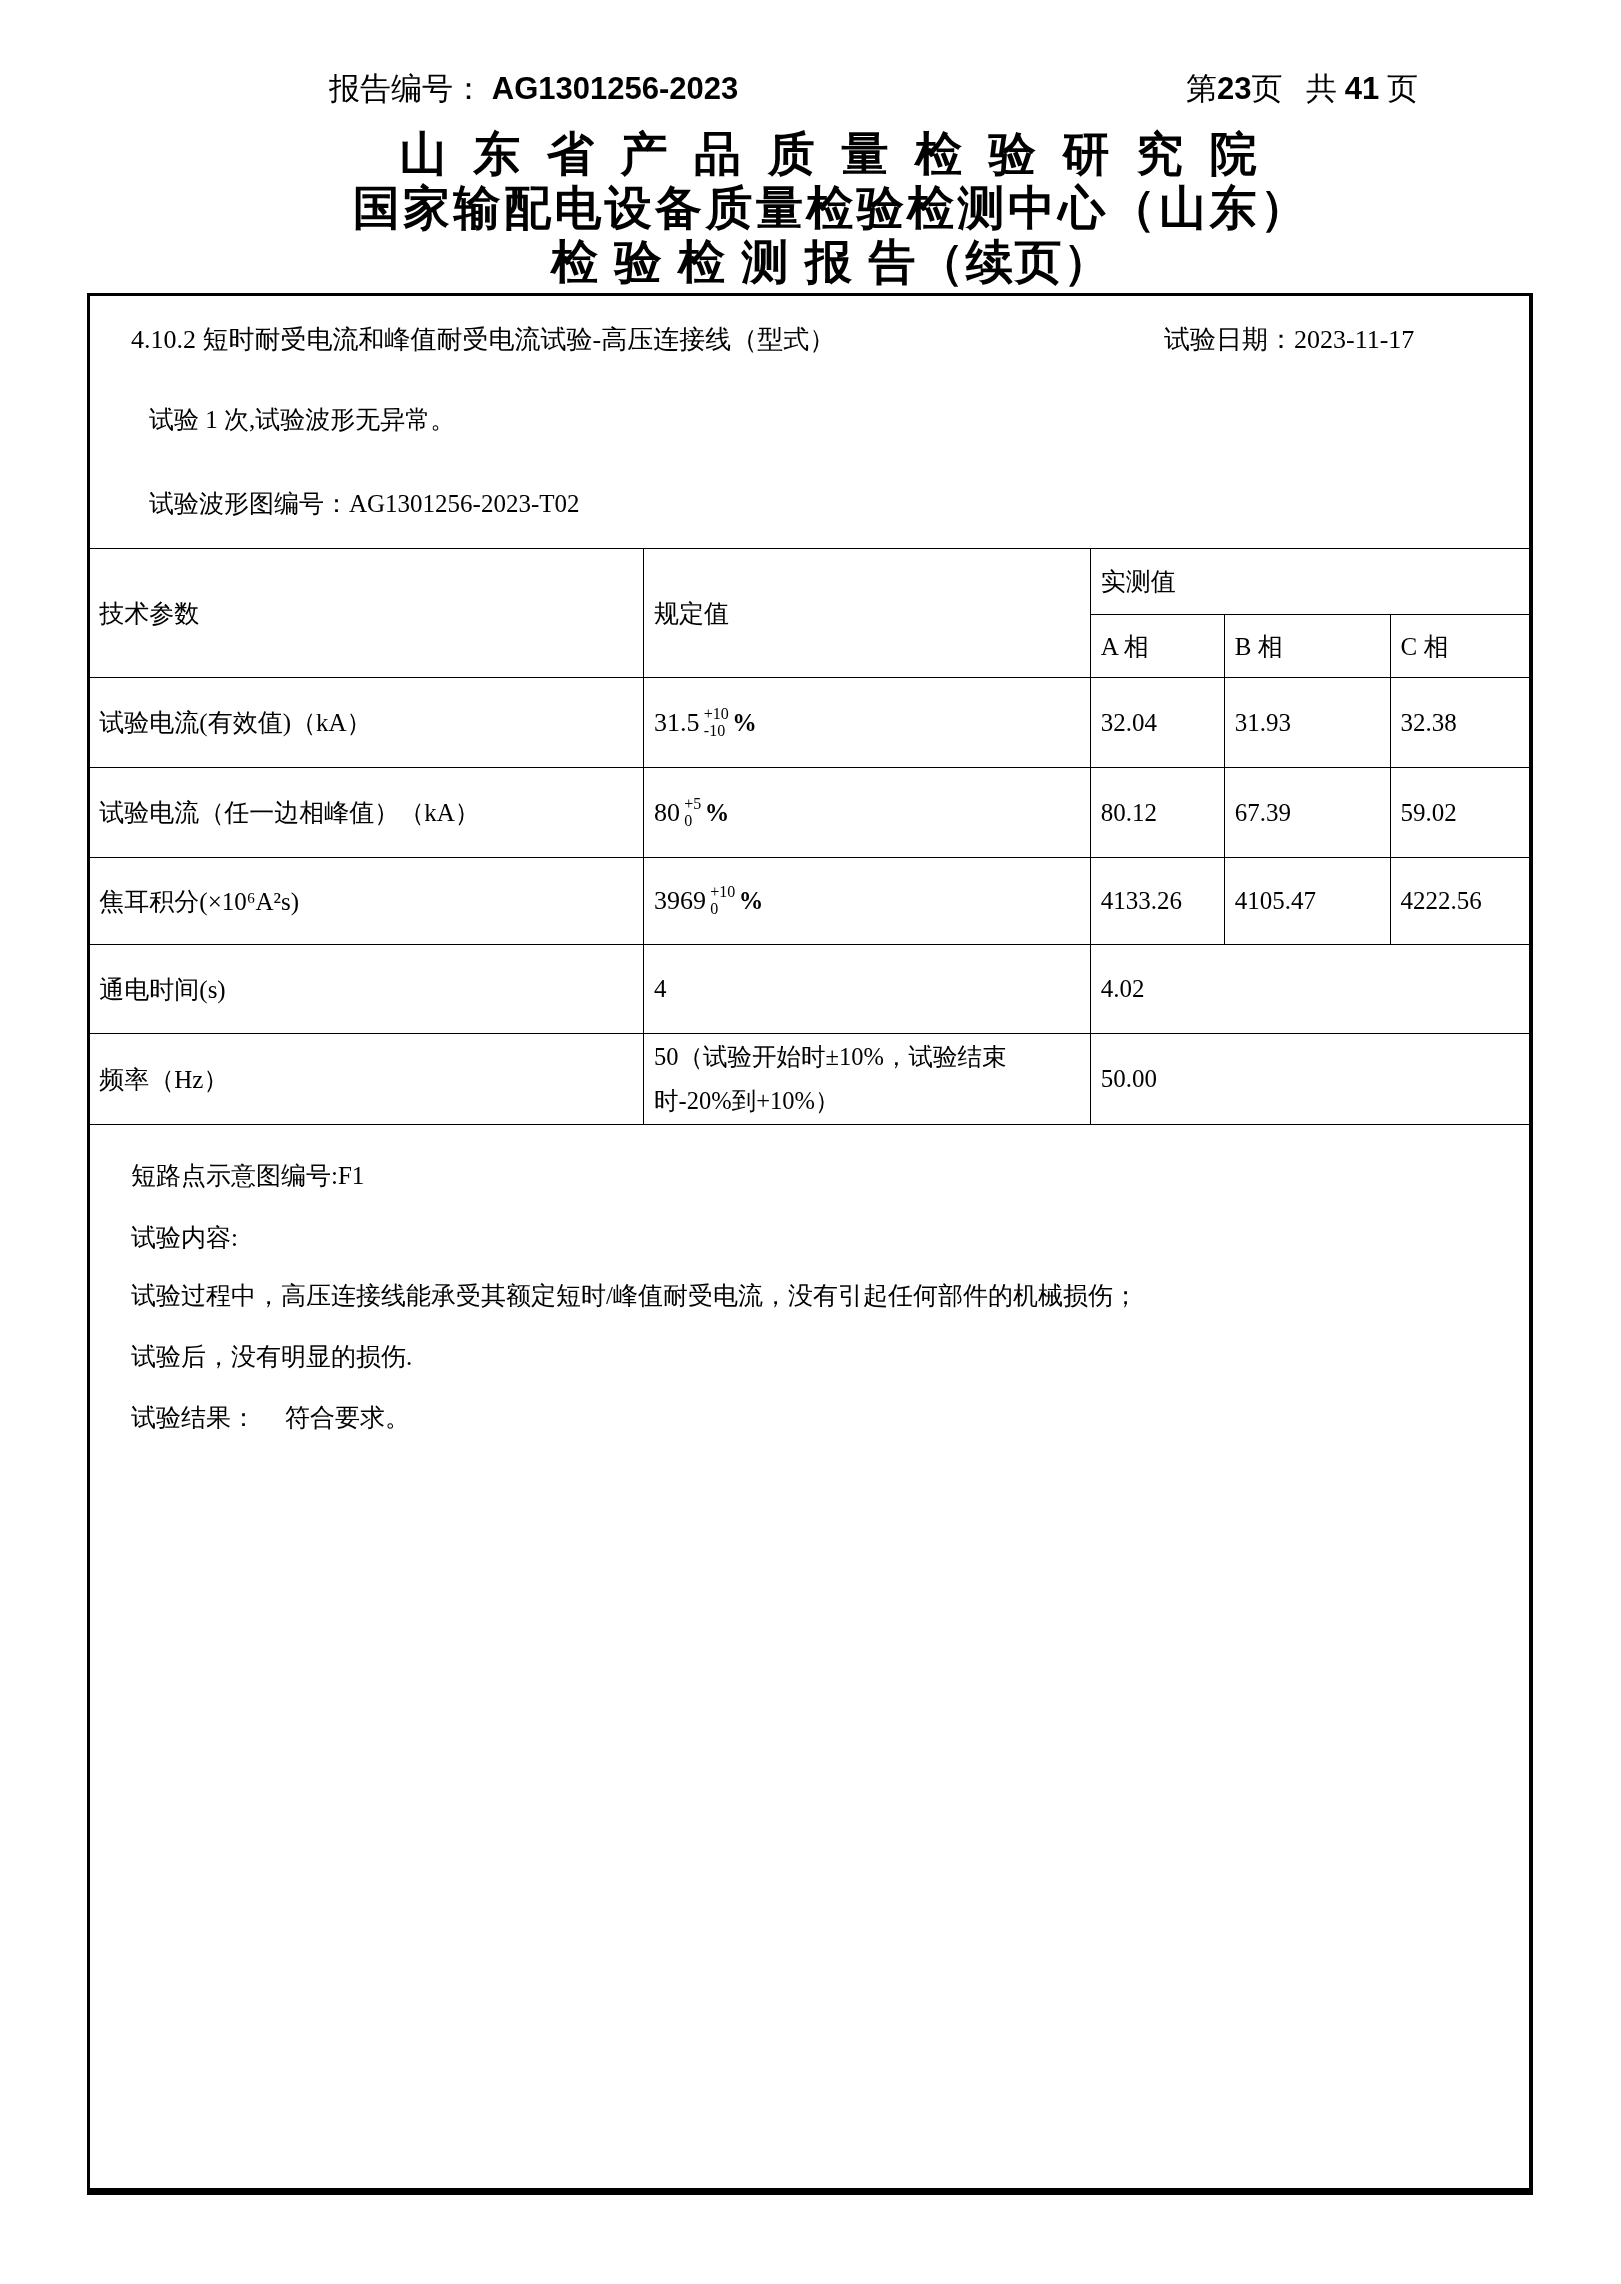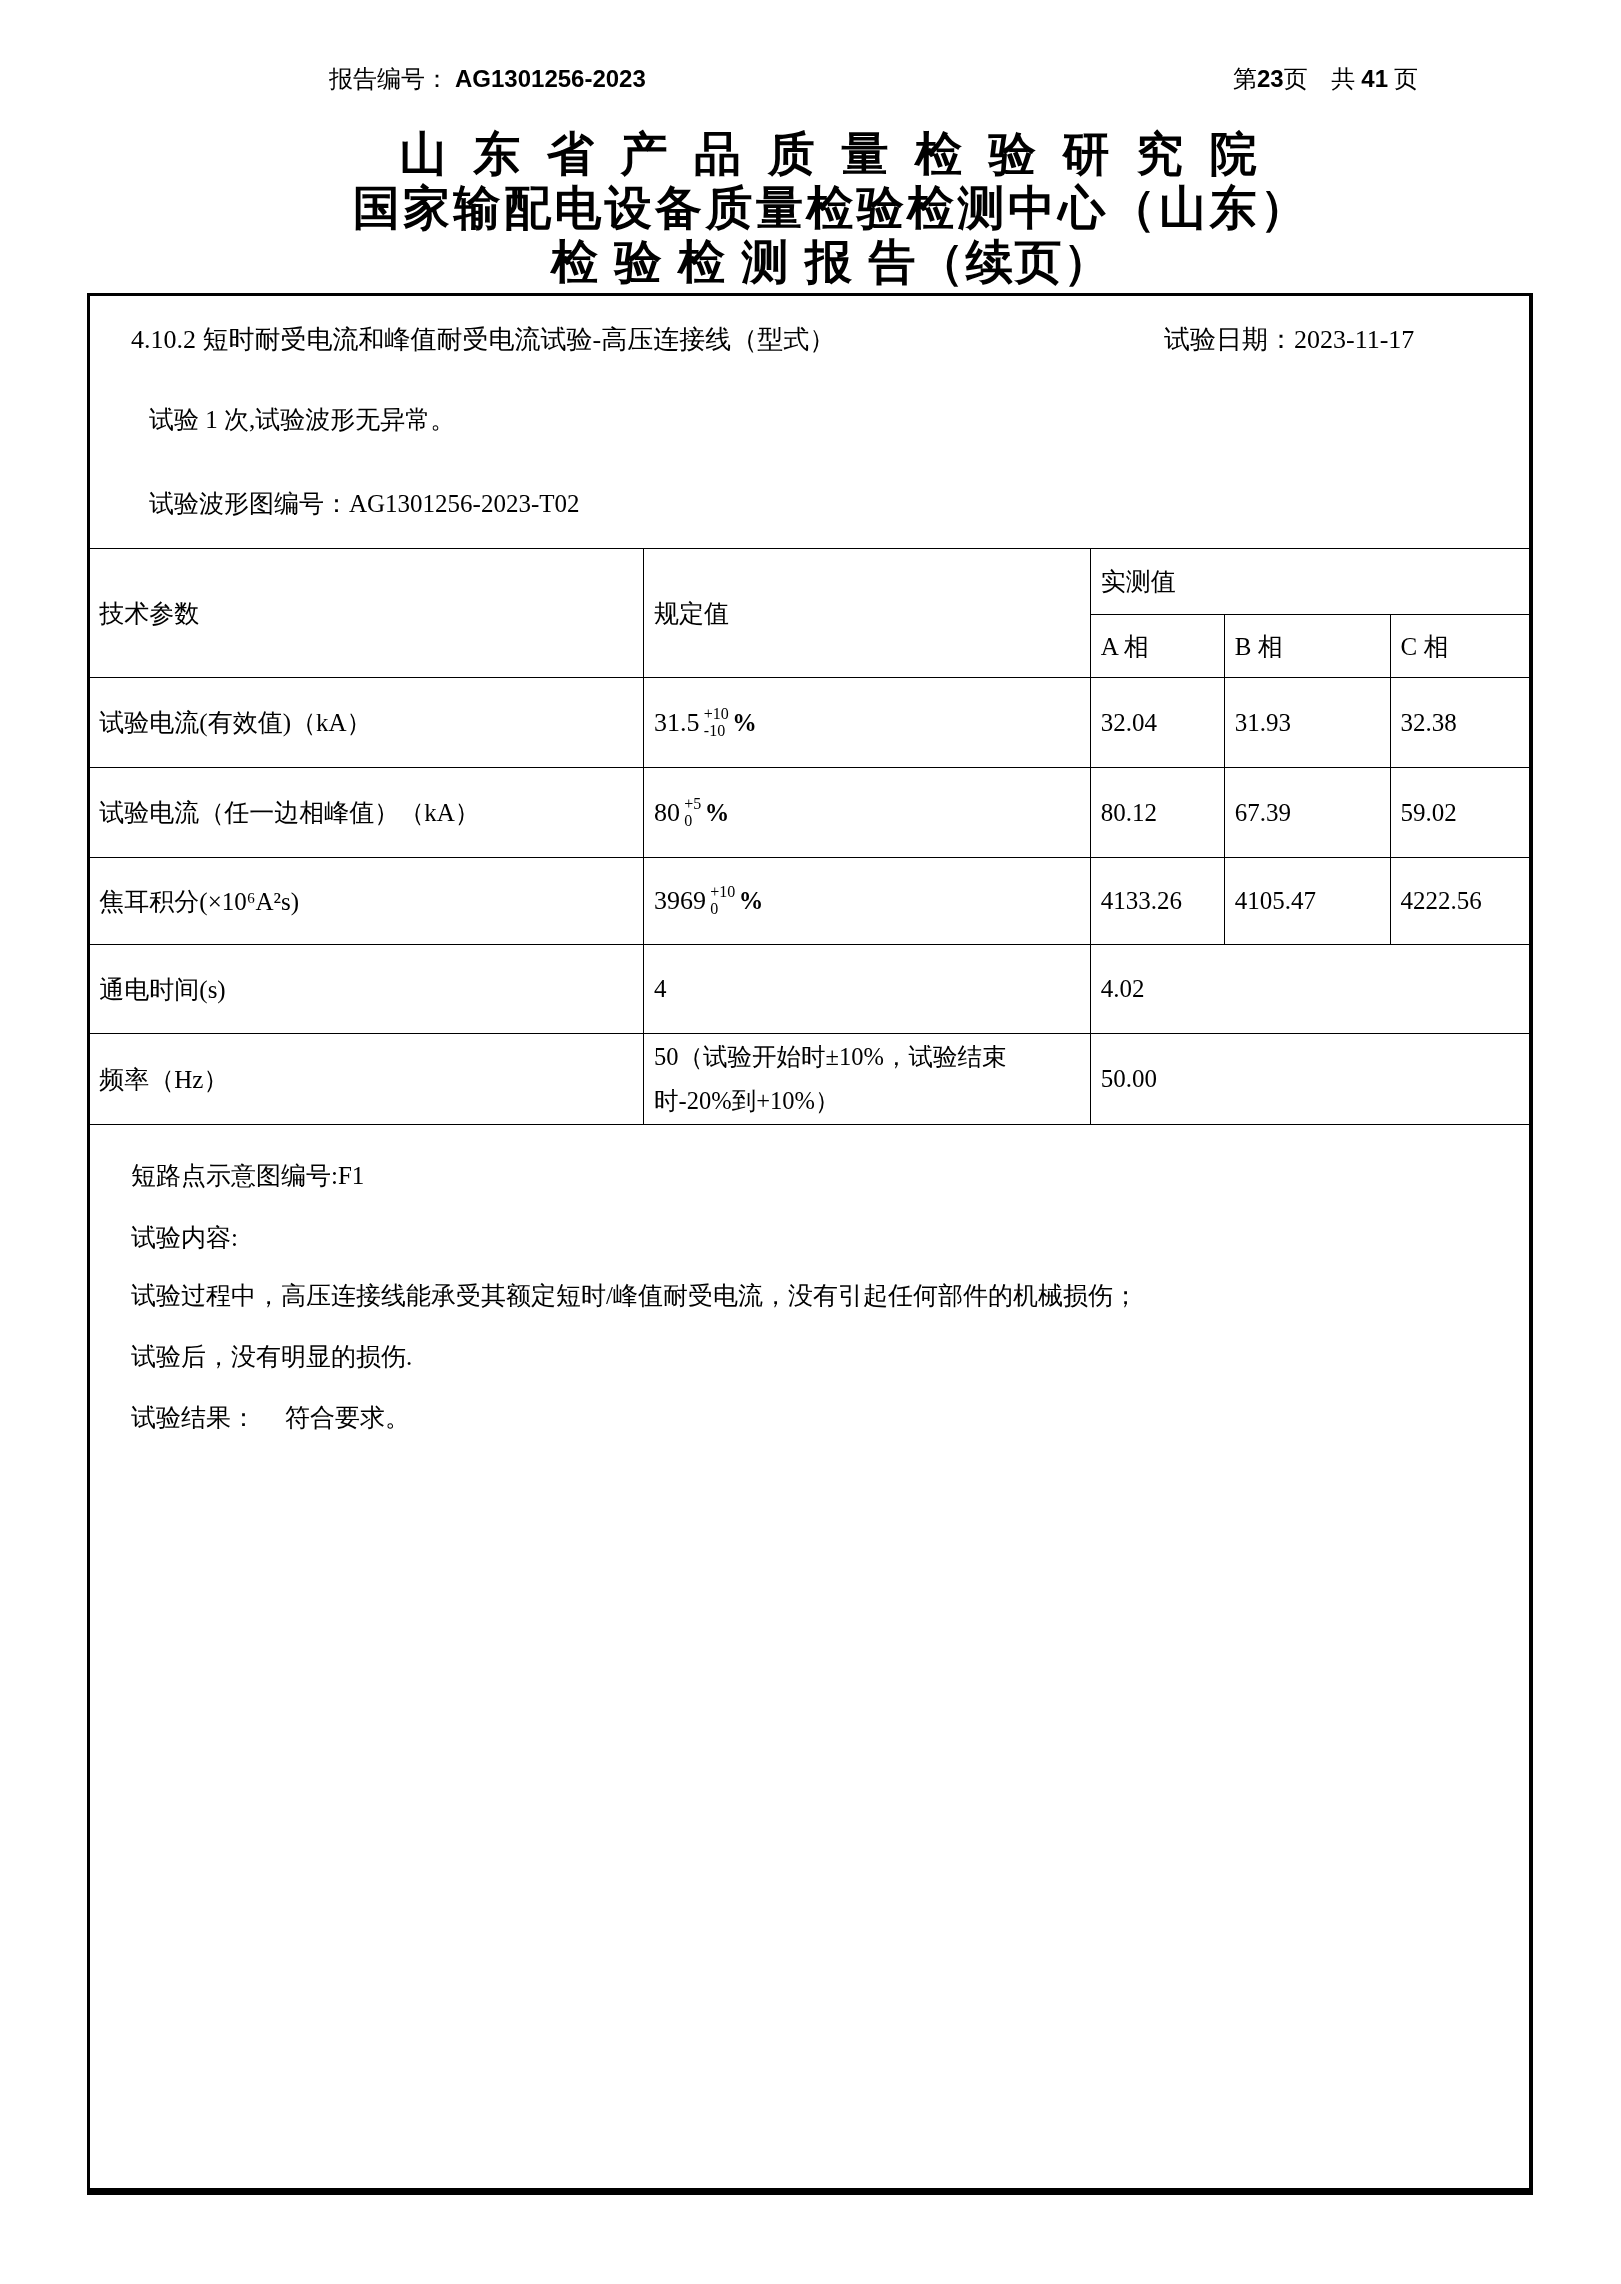--- a/index.html
+++ b/index.html
@@ -1,22 +1,22 @@
 <!DOCTYPE html>
 <html style="font-size:13.5px"><head>
 <meta charset="utf-8">
 <style>
   * { margin:0; padding:0; box-sizing:border-box; }
   html,body { background:#ffffff; }
   body { font-family:"Liberation Serif","DejaVu Serif",serif; color:#000; }
   #page { position:relative; width:1621px; height:2284px; background:#fff; overflow:hidden; }
 
   
-  .hdr { position:absolute; top:66px; left:329px; width:1089px; display:flex;
-         justify-content:space-between; font-size:24px; line-height:1.1;align-items:center; }
+  .hdr { position:absolute; top:72px; left:329px; width:1089px; display:flex;
+         justify-content:space-between; font-size:31px; line-height:1.1;align-items:center; }
   .hdr .sans { font-family:"Liberation Sans","DejaVu Sans",sans-serif; font-weight:bold; }
   .hdr-left, .hdr-right { white-space:nowrap; }
   .hdr-right .gap { display:inline-block; width:23.6px; }
 
   
   .title { position:absolute; width:100%; text-align:center; font-weight:bold;
            font-family:"Liberation Sans","DejaVu Sans",sans-serif; color:#000;margin-left:21px; }
   .title1 { top:123px; font-size:47px; letter-spacing:6.8px; }
   .title2 { top:177px; font-size:47px; letter-spacing:3.4px; }
   .title3 { top:231px; font-size:47px; letter-spacing:1.7px; }

